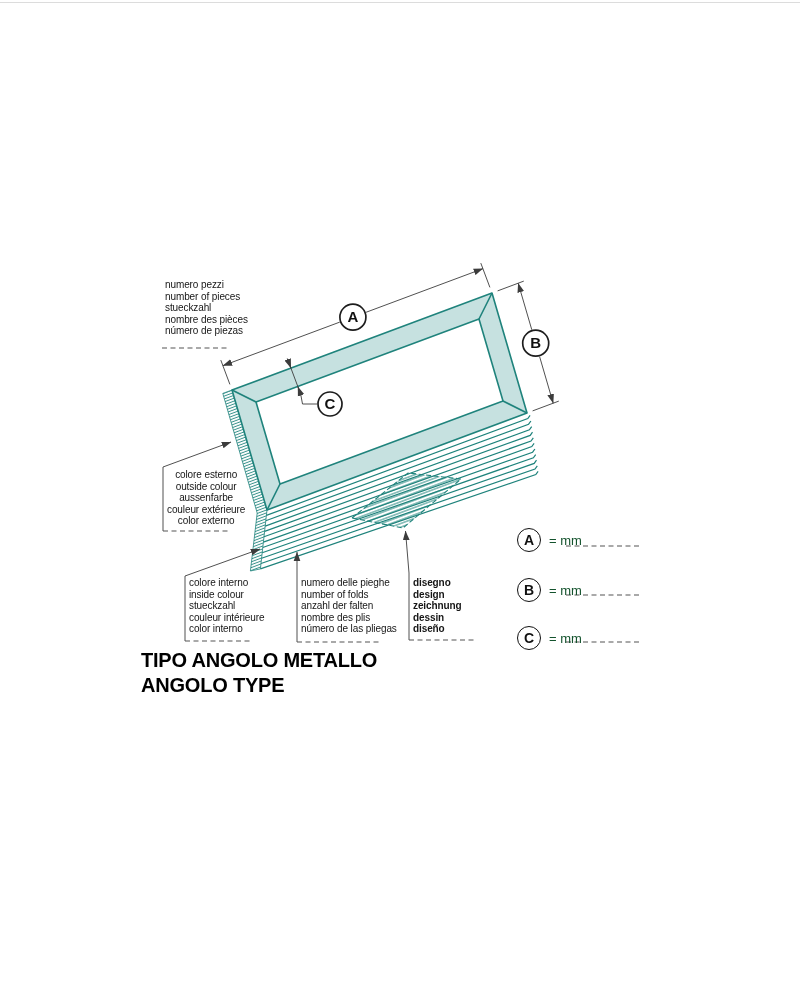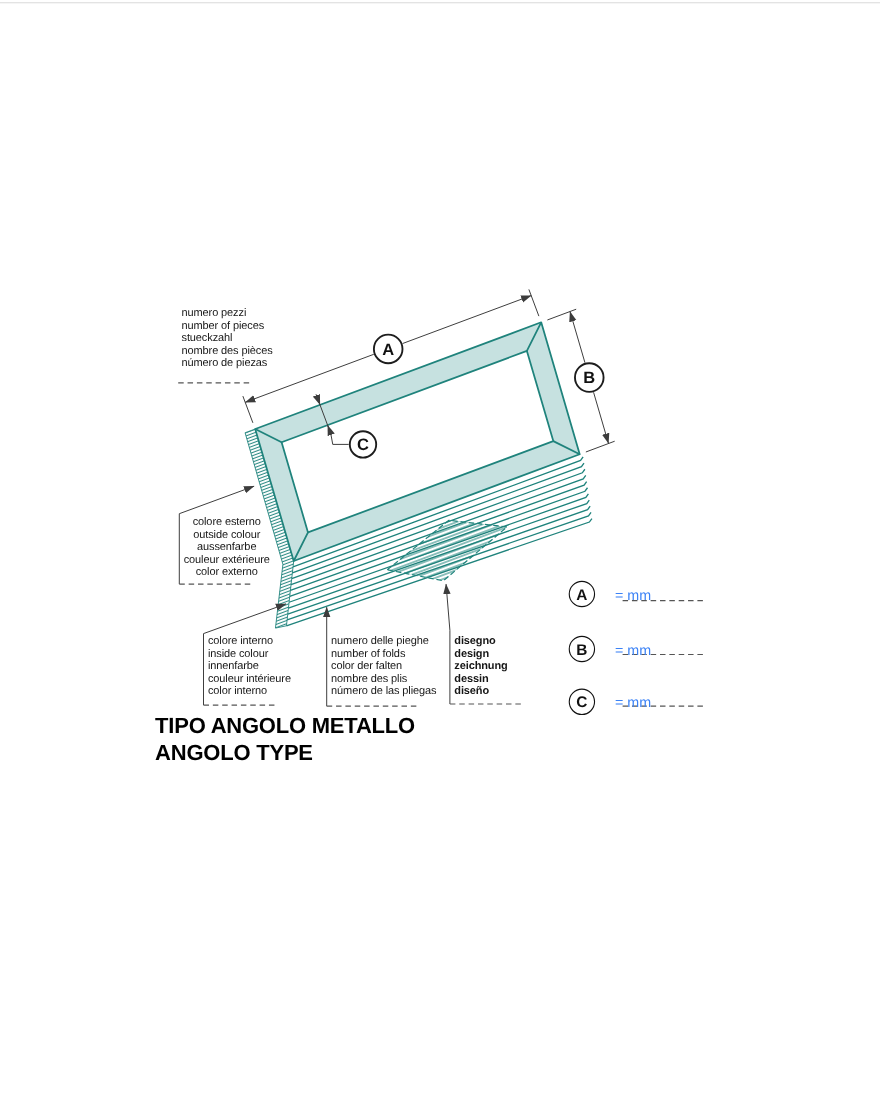--- a/index.html
+++ b/index.html
@@ -9,21 +9,21 @@
   svg.diagram{position:absolute;left:0;top:0;}
   svg text{font-family:"Liberation Sans",sans-serif;font-weight:bold;font-size:15px;fill:#111;}
   .lbl{position:absolute;font-size:10px;line-height:11.6px;white-space:pre-line;
        letter-spacing:-0.1px;color:#161616;}
   .title{position:absolute;left:141px;top:648px;font-size:20px;line-height:25px;
          font-weight:bold;color:#000;letter-spacing:-0.2px;}
   .dim-row{position:absolute;height:26px;display:flex;align-items:center;}
   .dim-circle{width:22px;height:22px;border:1.8px solid #111;border-radius:50%;
               display:flex;align-items:center;justify-content:center;
               font-weight:bold;font-size:14px;background:#fff;box-sizing:content-box;}
-  .dim-eq{margin-left:18px;font-size:13px;color:#3b82f6;}
+  .dim-eq{margin-left:8px;font-size:13px;color:#14532d;}
 </style>
 </head>
 <body>
 
 <div class="page">
   <div class="top-rule"></div>
 
   <svg class="diagram" width="800" height="1000" viewBox="0 0 800 1000">
     <defs>
       <marker id="ah" viewBox="0 0 10 8" refX="9.2" refY="4" markerWidth="10" markerHeight="8" markerUnits="userSpaceOnUse" orient="auto-start-reverse">
@@ -109,26 +109,26 @@
 stueckzahl
 nombre des pièces
 número de piezas</div>
   <div class="lbl" style="left:167px;top:469px;text-align:center;">colore esterno
 outside colour
 aussenfarbe
 couleur extérieure
 color externo</div>
   <div class="lbl" style="left:189px;top:577px;">colore interno
 inside colour
-innenfarbe
+stueckzahl
 couleur intérieure
 color interno</div>
   <div class="lbl" style="left:301px;top:577px;">numero delle pieghe
 number of folds
-color der falten
+anzahl der falten
 nombre des plis
 número de las pliegas</div>
   <div class="lbl" style="left:413px;top:577px;font-weight:bold;">disegno
 design
 zeichnung
 dessin
 diseño</div>
 
   <div class="dim-row" style="left:517px;top:527px;">
     <span class="dim-circle">A</span>

